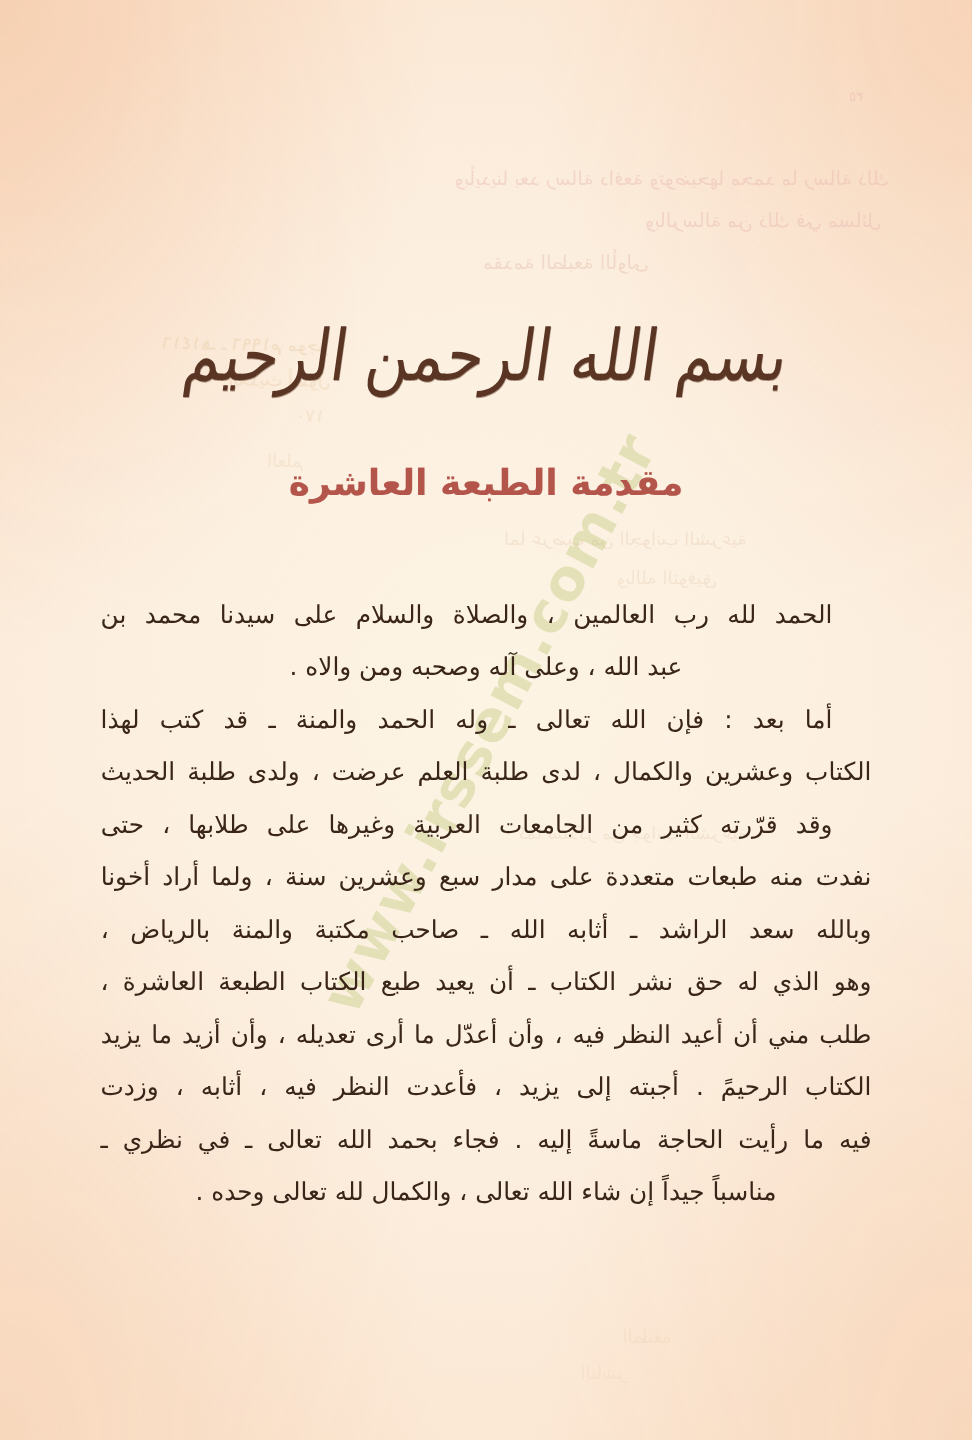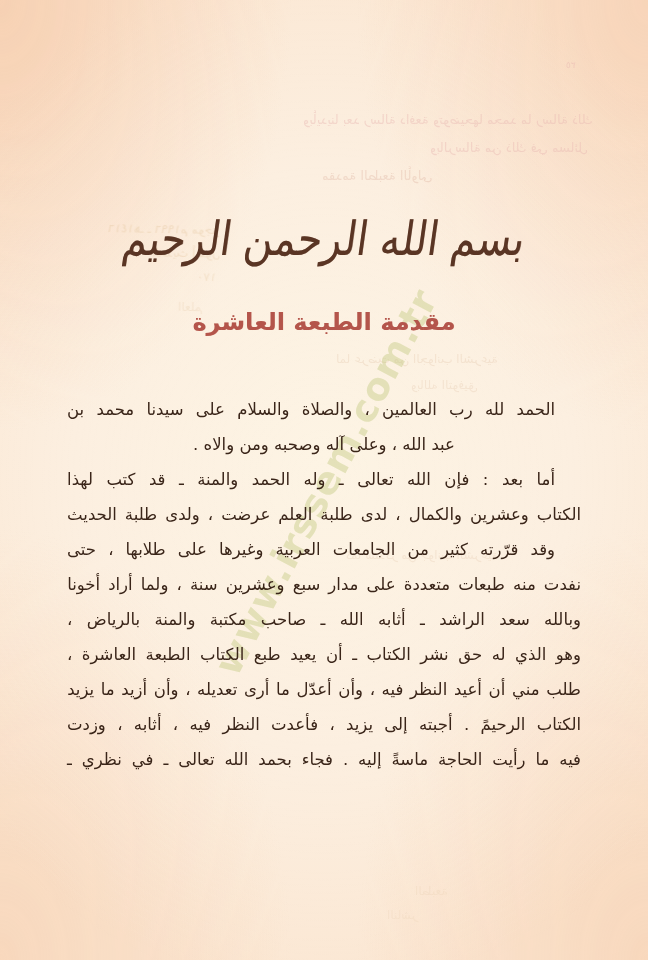--- a/index.html
+++ b/index.html
@@ -347,16 +347,17 @@
           <span class="w">.</span>
           <span class="w">فجاء</span>
           <span class="w">بحمد</span>
           <span class="w">الله</span>
           <span class="w">تعالى</span>
           <span class="w">ـ</span>
           <span class="w">في</span>
           <span class="w">نظري</span>
           <span class="w">ـ</span>
         </div>
+        <div class="line end">مناسباً جيداً إن شاء الله تعالى ، والكمال لله تعالى وحده .</div>
       </div>
     </div>
 
 </div>
 
 </body></html>

